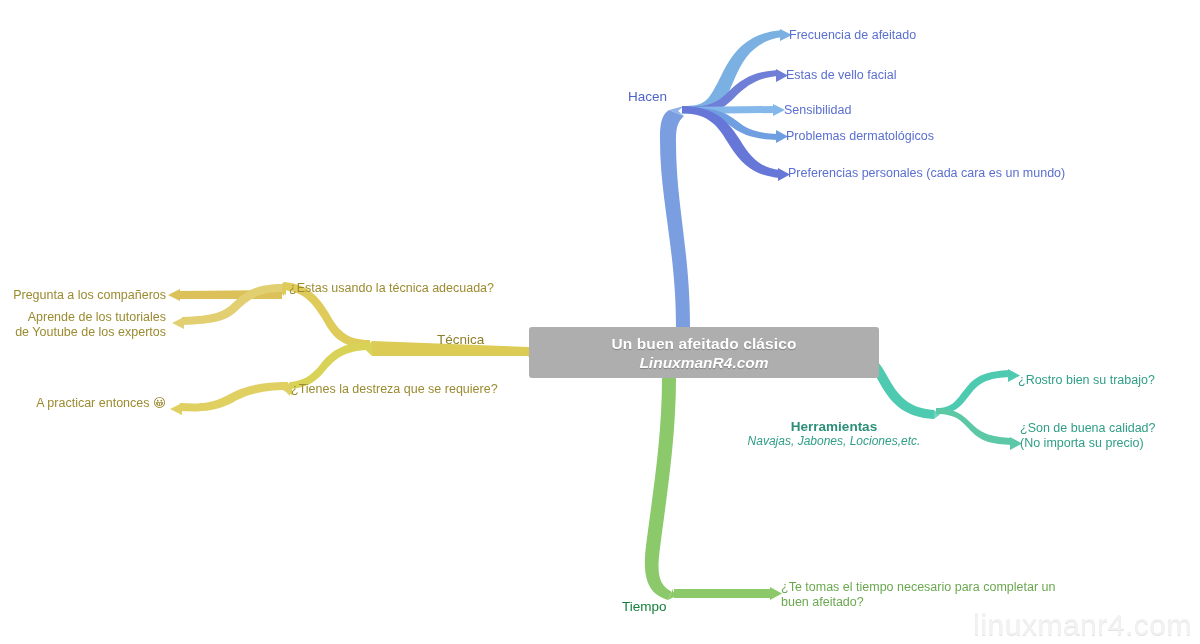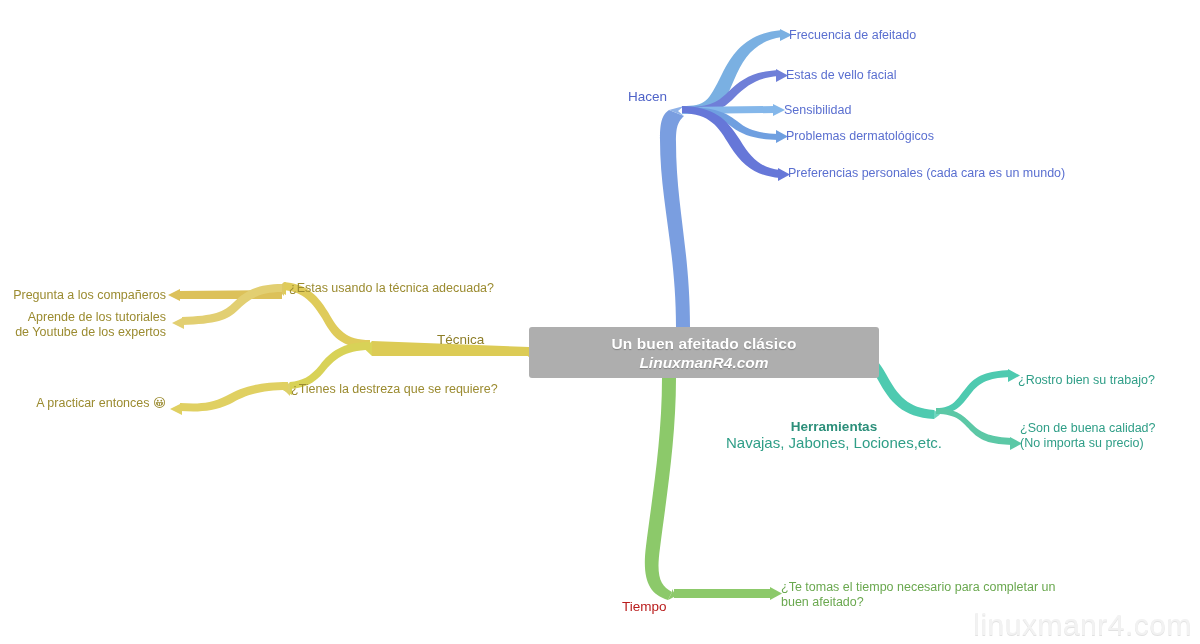--- a/index.html
+++ b/index.html
@@ -58,31 +58,32 @@
   }
   .lbl.r{ text-align:right; }
 
   
   .c-blue      { color:#5a6fd0; }
   .c-blue-main { color:#4f63c8; font-size:13.5px; }
   .c-yellow    { color:#9b8b30; }
   .c-yellow-main{ color:#8d7d26; font-size:13.5px; }
   .c-teal      { color:#2f9e87; }
   .c-green     { color:#6aa84f; }
-  .c-green-main{ color:#b91c1c; font-size:13.5px; }
+  .c-green-main{ color:#15803d; font-size:13.5px; }
 
   .tool-title{
     font-weight:bold;
     font-size:13.5px;
     color:#2c8f7a;
     display:block;
     text-align:center;
   }
   .tool-sub{
-    font-size:15px;
+    font-style:italic;
+    font-size:12px;
     color:#2f9e87;
     display:block;
     text-align:center;
   }
 
   
   .watermark{
     position:absolute;
     right:8px; bottom:2px;
     font-size:30px;

